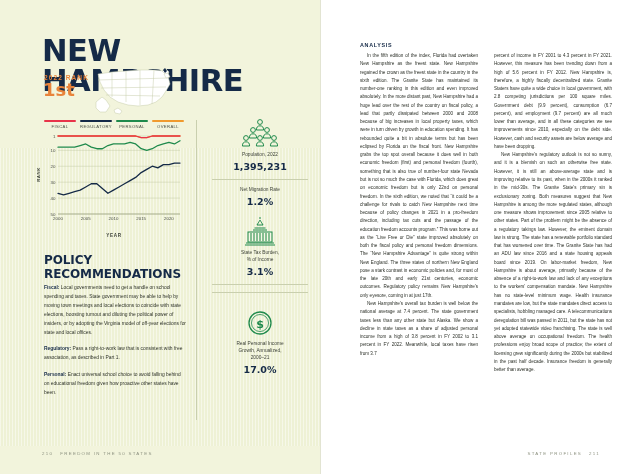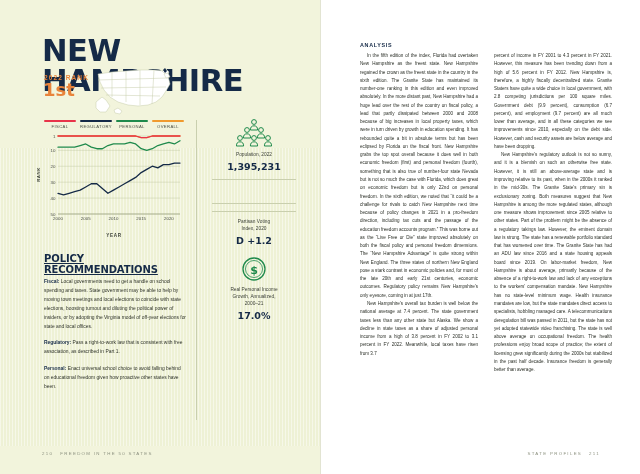--- a/index.html
+++ b/index.html
@@ -61,33 +61,32 @@
   }
   .xlab {
     position:absolute; left:0; right:0; bottom:-10px; text-align:center;
     font-size:4.6px; font-weight:bold; letter-spacing:.7px; color:#3c4138;
   }
 
   
   .policy { position:absolute; left:44px; top:253px; width:142px; }
   .policy h2 {
     font-family:"DejaVu Sans", sans-serif;
-    font-size:10px; font-weight:bold; color:#152a47; letter-spacing:-.1px;
+    font-size:12px; font-weight:bold; color:#152a47; letter-spacing:-.1px;
     margin-bottom:2px;
-    text-decoration:underline;
   }
   .policy p {
     font-size:4.9px; line-height:1.85; color:#2e3329; margin-bottom:7px;
     text-align:left;
   }
   .policy b { color:#152a47; }
 
   
   .rail-divider { position:absolute; left:196px; top:120px; width:1px; height:300px; background:#c9cfae; }
-  .stats { position:absolute; left:204px; top:118px; width:100px; text-align:center; }
+  .stats { position:absolute; left:204px; top:118px; width:112px; text-align:center; }
   .stat-icon { display:flex; justify-content:center; margin:0 auto 4px; }
   .stat-cap { font-size:4.8px; line-height:1.45; color:#3c4138; }
   .stat-val {
     font-family:"DejaVu Sans", sans-serif;
     font-weight:bold; font-size:9.5px; color:#152a47; margin-top:2px;
   }
   .stat-rule { height:1px; background:#c9cfae; margin:7px 8px; }
   .stat-block { margin-bottom:0; }
   .stat-gap { height:9px; }
 
@@ -235,36 +234,54 @@
                 <path d="M28.4 28 q0-4.2 3.6-4.2 q3.6 0 3.6 4.2 z"></path>
               </g>
             </svg>
           </div>
           <div class="stat-cap">Population, 2022</div>
           <div class="stat-val">1,395,231</div>
         </div>
 
         <div class="stat-rule"></div>
 
+        <div class="stat-block">
+          <div class="stat-cap">Net Migration Rate</div>
+          <div class="stat-val">1.2%</div>
+        </div>
 
         <div class="stat-gap"></div>
 
+        <div class="stat-block">
+          <div class="stat-icon">
+            <svg width="32" height="30" viewBox="0 0 32 30">
+              <g fill="none" stroke="#1f8a4c" stroke-width="1">
+                <path d="M16 1 v2"></path>
+                <path d="M13 9 q3-5 3-5 q0 0 3 5 z"></path>
+                <path d="M10.5 12 h11"></path>
+                <path d="M9 14 h14"></path>
+                <rect x="4" y="16" width="24" height="10"></rect>
+                <path d="M7 17 v8 M10 17 v8 M13 17 v8 M16 17 v8 M19 17 v8 M22 17 v8 M25 17 v8"></path>
+                <path d="M2 27 h28"></path>
+                <path d="M1 29 h30"></path>
+              </g>
+            </svg>
+          </div>
+          <div class="stat-cap">
+            <span>State Tax Burden,</span><br>
+            <span>% of Income</span>
+          </div>
+          <div class="stat-val">3.1%</div>
+        </div>
 
         <div class="stat-rule"></div>
 
 
         <div class="stat-rule"></div>
 
-        <div class="stat-block">
-          <div class="stat-cap">
-            <span>Partisan Voting</span><br>
-            <span>Index, 2020</span>
-          </div>
-          <div class="stat-val">D +1.2</div>
-        </div>
 
         <div class="stat-gap"></div>
 
         <div class="stat-block">
           <div class="stat-icon">
             <svg width="28" height="28" viewBox="0 0 28 28">
               <circle cx="14" cy="14" r="11" fill="none" stroke="#1f8a4c" stroke-width="1.3"></circle>
               <circle cx="14" cy="14" r="8.5" fill="none" stroke="#1f8a4c" stroke-width="0.8"></circle>
               <text x="14" y="19" text-anchor="middle" font-size="11" font-family="DejaVu Sans, sans-serif" font-weight="bold" fill="#1f8a4c">$</text>
             </svg>

